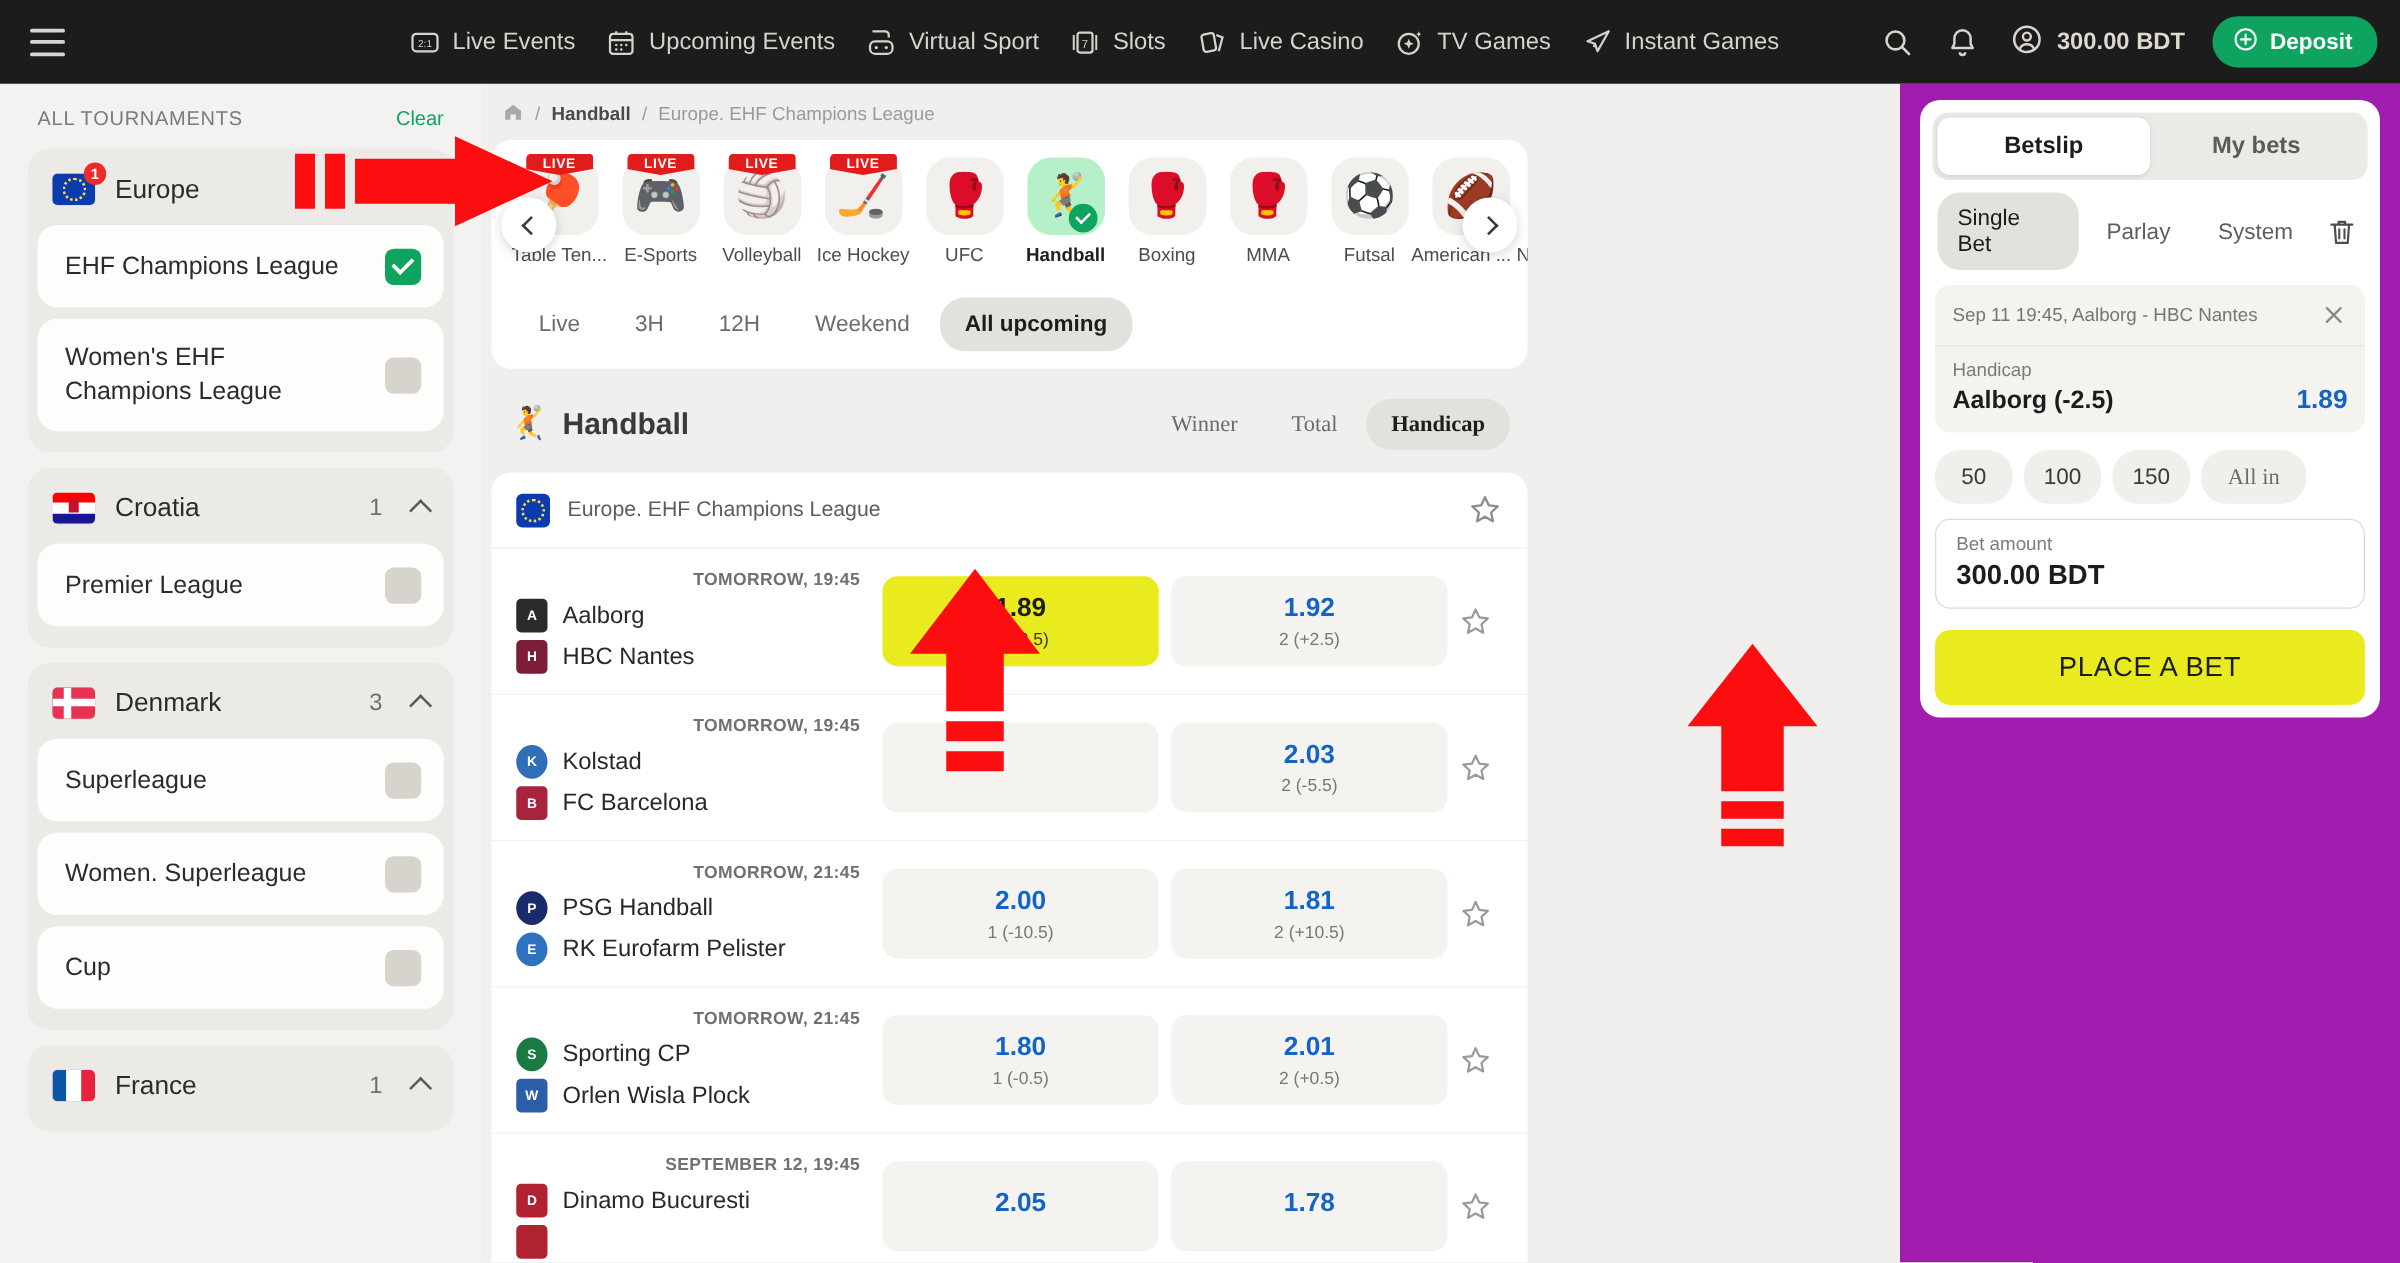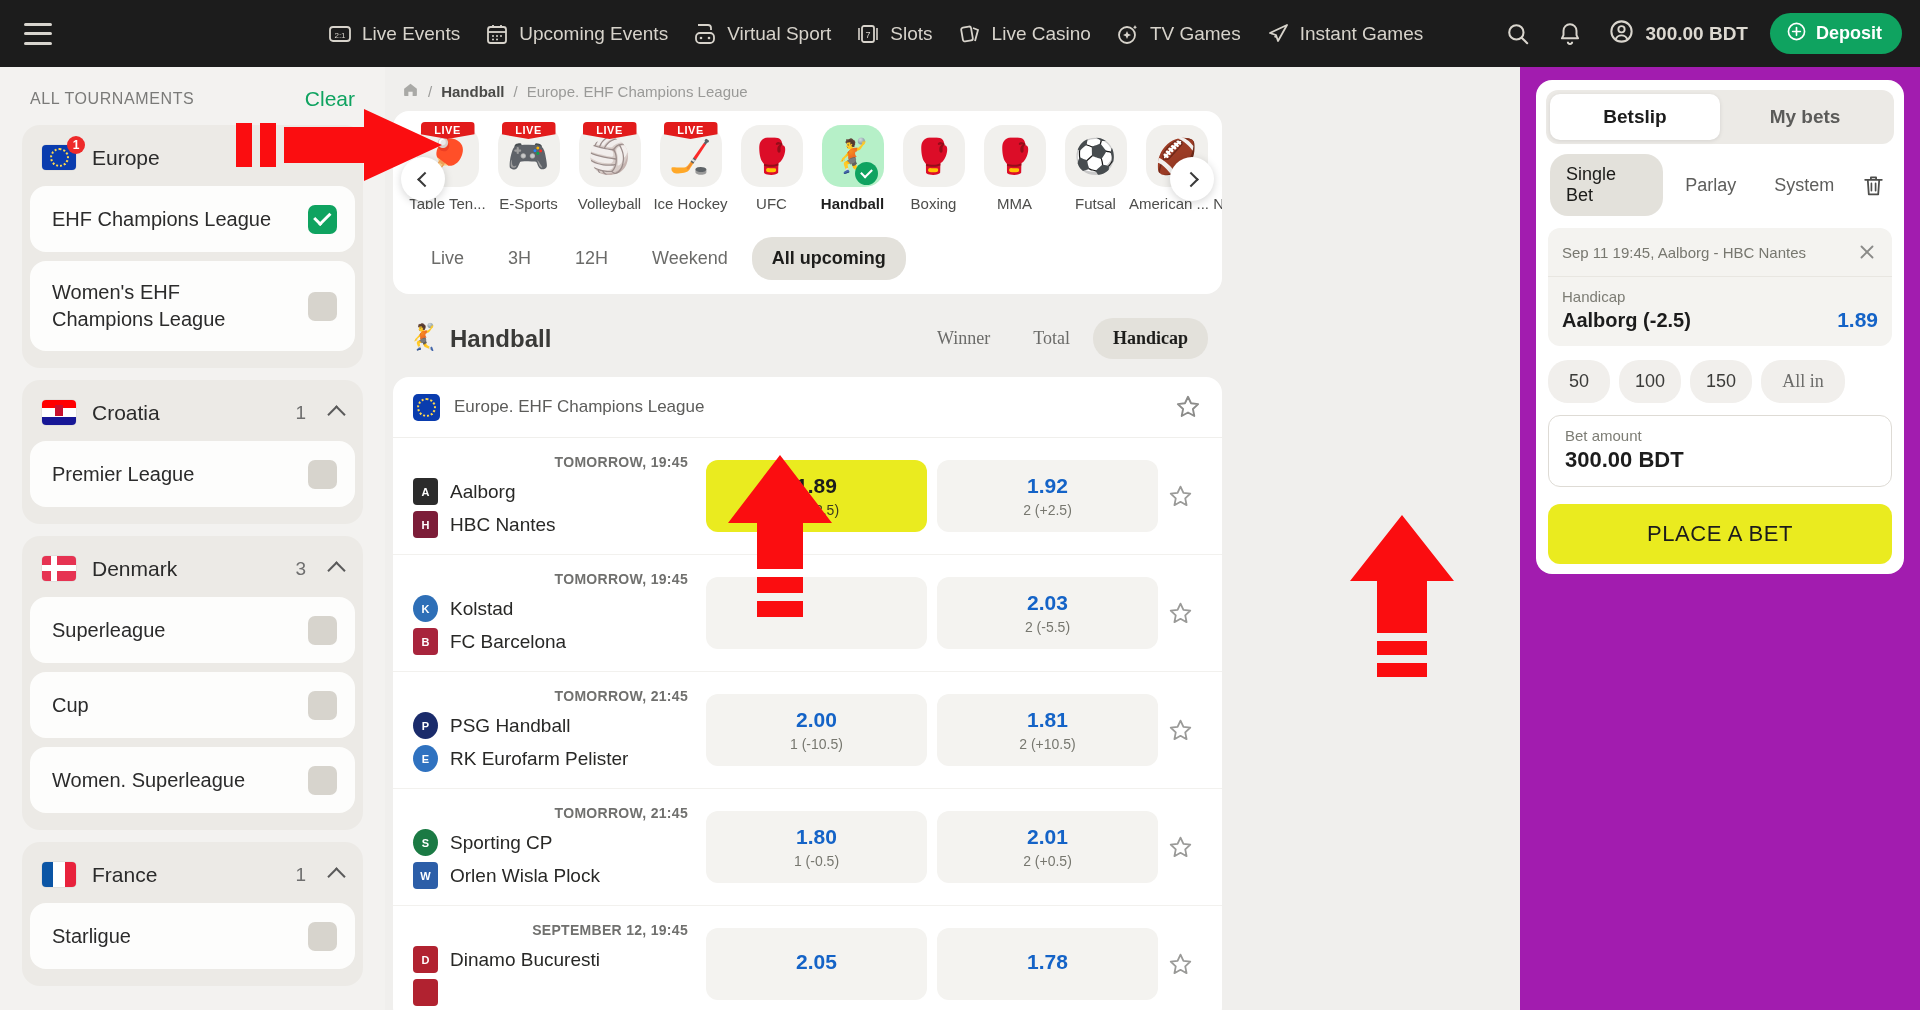--- a/index.html
+++ b/index.html
@@ -37,21 +37,21 @@
   }
 
   
   .sidebar {
     position: absolute; left: 0; top: 67px; width: 385px; height: 943px;
     background: #f3f2f0; padding: 0 22px; overflow: hidden;
   }
   .sidebar-head { display: flex; align-items: center; justify-content: space-between;
     padding: 20px 8px 14px 8px; }
   .sidebar-title { font-size: 16px; color: #7a7a78; letter-spacing: .6px; }
-  .sidebar-clear { font-size: 21px; color: #0fa360; cursor: pointer; }
+  .sidebar-clear { font-size: 16px; color: #0fa360; cursor: pointer; }
   .country-group { background: #eceae6; border-radius: 18px; padding: 8px; margin-bottom: 12px; }
   .country-row { display: flex; align-items: center; gap: 16px; padding: 12px 12px 16px 12px; cursor: pointer; }
   .flag { width: 34px; height: 25px; border-radius: 4px; flex: 0 0 34px; position: relative; overflow: hidden;
     box-shadow: 0 0 0 .5px rgba(0,0,0,.08); }
   .flag-eu { background: #0a3cae; display: flex; align-items: center; justify-content: center; }
   .flag-eu::after { content: ""; width: 15px; height: 15px; border-radius: 50%;
     border: 2.5px dotted #ffd84d; }
   .flag-hr { background: #fff; }
   .flag-hr .b1 { position: absolute; left:0; top:0; width:100%; height:33.3%; background:#ff0000; }
   .flag-hr .b2 { position: absolute; left:0; bottom:0; width:100%; height:33.3%; background:#171796; }
@@ -353,44 +353,40 @@
           </span>
         <span class="country-name">Denmark</span>
         <span class="country-count">3</span>
         <span class="chev-up"></span>
       </div>
       <div class="league-row">
         <span class="league-name">Superleague</span>
         <span class="cbox"></span>
       </div>
       <div class="league-row">
+        <span class="league-name">Women. Superleague</span>
+        <span class="cbox"></span>
+      </div>
+      <div class="league-row">
         <span class="league-name">Cup</span>
-        <span class="cbox"></span>
-      </div>
-      <div class="league-row">
-        <span class="league-name">Women. Superleague</span>
         <span class="cbox"></span>
       </div>
     </div>
 
     <div class="country-group">
       <div class="country-row">
         <span class="flag flag-fr">
             <i></i>
             <i></i>
             <i></i>
           </span>
         <span class="country-name">France</span>
         <span class="country-count">1</span>
         <span class="chev-up"></span>
       </div>
-      <div class="league-row">
-        <span class="league-name">Starligue</span>
-        <span class="cbox"></span>
-      </div>
     </div>
   </div>
 
   <div class="main">
 
     <div class="breadcrumb">
       <span>
         <svg width="17" height="17" viewBox="0 0 24 24">
             <path d="M3 11l9-7 9 7v9a1 1 0 0 1-1 1h-5v-6H9v6H4a1 1 0 0 1-1-1z" fill="#a9a9a6"></path>
           </svg>

